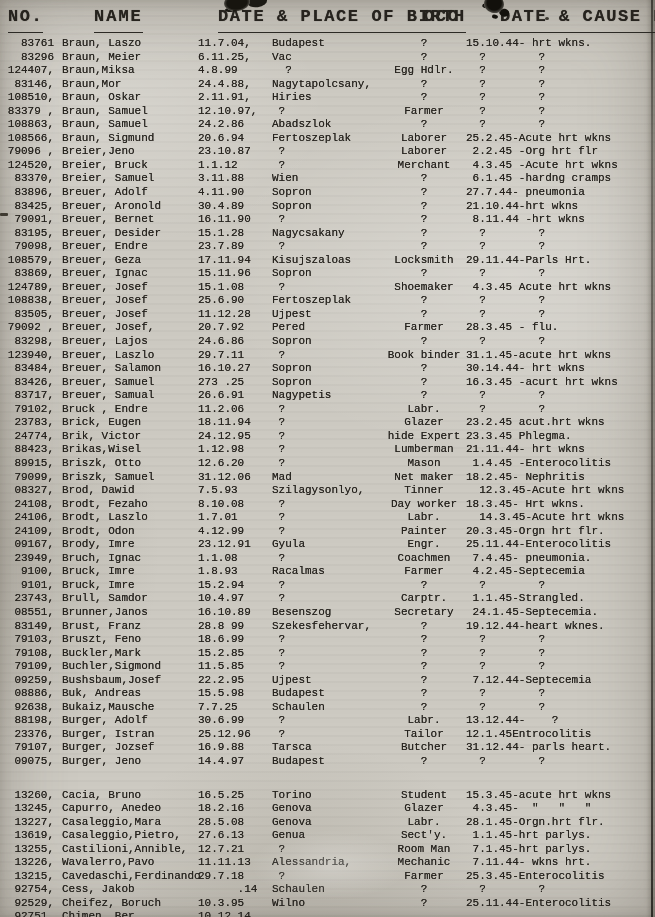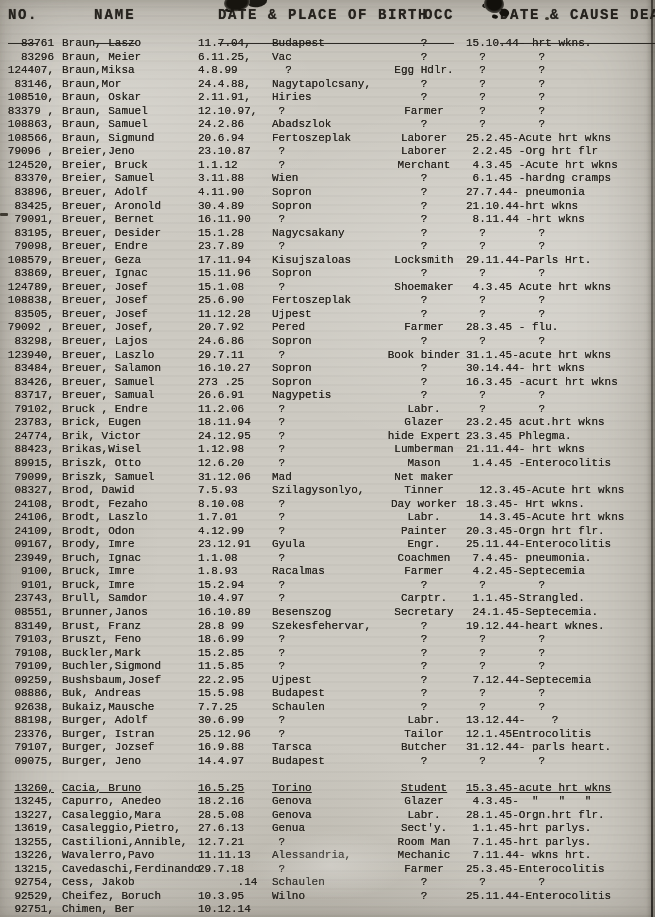--- a/index.html
+++ b/index.html
@@ -13,38 +13,38 @@
       radial-gradient(ellipse 300px 200px at 18% 12%, rgba(255,255,255,0.18), transparent 70%),
       radial-gradient(ellipse 260px 160px at 45% 93%, rgba(125,118,102,0.18), transparent 70%),
       radial-gradient(ellipse 200px 300px at 3% 60%, rgba(110,104,90,0.16), transparent 70%),
       repeating-linear-gradient(0deg, rgba(0,0,0,0.025) 0 2px, rgba(255,255,255,0.02) 2px 5px, transparent 5px 9px),
       #ccc9c1;
     box-shadow: inset 0 0 70px rgba(78,72,60,0.38), inset 0 0 12px rgba(78,72,60,0.25);
     color:#26231e;
   }
   
   .hdr{
-    position:absolute; top:7px; font-size:14px; font-weight:bold;
+    position:absolute; top:7px; font-size:17px; font-weight:bold;
     letter-spacing:1.6px; white-space:pre;
-    border-bottom:1.5px solid #2c2a25; padding-bottom:20px;
+    border-bottom:1.5px solid #2c2a25; padding-bottom:6px;
     text-shadow:0 0 0.7px rgba(30,28,24,0.8);
   }
   #h-no{left:8px;}
   #h-name{left:94px; letter-spacing:2px;text-align:center;}
   #h-birth{left:218px;}
   #h-occ{left:424px;}
   #h-death{left:468px;margin-left:32px;}
   
   #rows{position:absolute; top:37px; left:0; width:581px;}
   .row{
     display:flex; height:13.55px; line-height:13.5px;
     font-size:11px; white-space:pre;
     text-shadow:0 0 0.6px rgba(28,26,22,0.75);
   }
-  .row.gap{margin-top:13px;text-decoration:underline;}
+  .row.gap{margin-top:20px;}
   .c{display:block; flex:none; overflow:visible;}
   .c-no{width:54px; text-align:right; margin-right:8px;}
   .c-name{width:136px;}
   .c-bdate{width:72px;}
   .c-bplace{width:112px; padding-left:2px; box-sizing:border-box;}
   .c-occ{width:84px; text-align:center;}
   .c-death{flex:1 1 auto;}
   
   .blot{position:absolute; border-radius:50%;}
   #blot-a{
@@ -111,21 +111,21 @@
       <div class="row"><span class="c c-no">83298,</span><span class="c c-name">Breuer, Lajos</span><span class="c c-bdate">24.6.86</span><span class="c c-bplace">Sopron</span><span class="c c-occ">?</span><span class="c c-death">  ?        ?</span></div>
       <div class="row"><span class="c c-no">123940,</span><span class="c c-name">Breuer, Laszlo</span><span class="c c-bdate">29.7.11</span><span class="c c-bplace"> ?</span><span class="c c-occ">Book binder</span><span class="c c-death">31.1.45-acute hrt wkns</span></div>
       <div class="row"><span class="c c-no">83484,</span><span class="c c-name">Breuer, Salamon</span><span class="c c-bdate">16.10.27</span><span class="c c-bplace">Sopron</span><span class="c c-occ">?</span><span class="c c-death">30.14.44- hrt wkns</span></div>
       <div class="row"><span class="c c-no">83426,</span><span class="c c-name">Breuer, Samuel</span><span class="c c-bdate">273 .25</span><span class="c c-bplace">Sopron</span><span class="c c-occ">?</span><span class="c c-death">16.3.45 -acurt hrt wkns</span></div>
       <div class="row"><span class="c c-no">83717,</span><span class="c c-name">Breuer, Samual</span><span class="c c-bdate">26.6.91</span><span class="c c-bplace">Nagypetis</span><span class="c c-occ">?</span><span class="c c-death">  ?        ?</span></div>
       <div class="row"><span class="c c-no">79102,</span><span class="c c-name">Bruck , Endre</span><span class="c c-bdate">11.2.06</span><span class="c c-bplace"> ?</span><span class="c c-occ">Labr.</span><span class="c c-death">  ?        ?</span></div>
       <div class="row"><span class="c c-no">23783,</span><span class="c c-name">Brick, Eugen</span><span class="c c-bdate">18.11.94</span><span class="c c-bplace"> ?</span><span class="c c-occ">Glazer</span><span class="c c-death">23.2.45 acut.hrt wkns</span></div>
       <div class="row"><span class="c c-no">24774,</span><span class="c c-name">Brik, Victor</span><span class="c c-bdate">24.12.95</span><span class="c c-bplace"> ?</span><span class="c c-occ">hide Expert</span><span class="c c-death">23.3.45 Phlegma.</span></div>
       <div class="row"><span class="c c-no">88423,</span><span class="c c-name">Brikas,Wisel</span><span class="c c-bdate">1.12.98</span><span class="c c-bplace"> ?</span><span class="c c-occ">Lumberman</span><span class="c c-death">21.11.44- hrt wkns</span></div>
       <div class="row"><span class="c c-no">89915,</span><span class="c c-name">Briszk, Otto</span><span class="c c-bdate">12.6.20</span><span class="c c-bplace"> ?</span><span class="c c-occ">Mason</span><span class="c c-death"> 1.4.45 -Enterocolitis</span></div>
-      <div class="row"><span class="c c-no">79099,</span><span class="c c-name">Briszk, Samuel</span><span class="c c-bdate">31.12.06</span><span class="c c-bplace">Mad</span><span class="c c-occ">Net maker</span></div>
+      <div class="row"><span class="c c-no">79099,</span><span class="c c-name">Briszk, Samuel</span><span class="c c-bdate">31.12.06</span><span class="c c-bplace">Mad</span><span class="c c-occ">Net maker</span><span class="c c-death">18.2.45- Nephritis</span></div>
       <div class="row"><span class="c c-no">08327,</span><span class="c c-name">Brod, Dawid</span><span class="c c-bdate">7.5.93</span><span class="c c-bplace">Szilagysonlyo,</span><span class="c c-occ">Tinner</span><span class="c c-death">  12.3.45-Acute hrt wkns</span></div>
       <div class="row"><span class="c c-no">24108,</span><span class="c c-name">Brodt, Fezaho</span><span class="c c-bdate">8.10.08</span><span class="c c-bplace"> ?</span><span class="c c-occ">Day worker</span><span class="c c-death">18.3.45- Hrt wkns.</span></div>
       <div class="row"><span class="c c-no">24106,</span><span class="c c-name">Brodt, Laszlo</span><span class="c c-bdate">1.7.01</span><span class="c c-bplace"> ?</span><span class="c c-occ">Labr.</span><span class="c c-death">  14.3.45-Acute hrt wkns</span></div>
       <div class="row"><span class="c c-no">24109,</span><span class="c c-name">Brodt, Odon</span><span class="c c-bdate">4.12.99</span><span class="c c-bplace"> ?</span><span class="c c-occ">Painter</span><span class="c c-death">20.3.45-Orgn hrt flr.</span></div>
       <div class="row"><span class="c c-no">09167,</span><span class="c c-name">Brody, Imre</span><span class="c c-bdate">23.12.91</span><span class="c c-bplace">Gyula</span><span class="c c-occ">Engr.</span><span class="c c-death">25.11.44-Enterocolitis</span></div>
       <div class="row"><span class="c c-no">23949,</span><span class="c c-name">Bruch, Ignac</span><span class="c c-bdate">1.1.08</span><span class="c c-bplace"> ?</span><span class="c c-occ">Coachmen</span><span class="c c-death"> 7.4.45- pneumonia.</span></div>
       <div class="row"><span class="c c-no">9100,</span><span class="c c-name">Bruck, Imre</span><span class="c c-bdate">1.8.93</span><span class="c c-bplace">Racalmas</span><span class="c c-occ">Farmer</span><span class="c c-death"> 4.2.45-Septecemia</span></div>
       <div class="row"><span class="c c-no">9101,</span><span class="c c-name">Bruck, Imre</span><span class="c c-bdate">15.2.94</span><span class="c c-bplace"> ?</span><span class="c c-occ">?</span><span class="c c-death">  ?        ?</span></div>
       <div class="row"><span class="c c-no">23743,</span><span class="c c-name">Brull, Samdor</span><span class="c c-bdate">10.4.97</span><span class="c c-bplace"> ?</span><span class="c c-occ">Carptr.</span><span class="c c-death"> 1.1.45-Strangled.</span></div>
       <div class="row"><span class="c c-no">08551,</span><span class="c c-name">Brunner,Janos</span><span class="c c-bdate">16.10.89</span><span class="c c-bplace">Besenszog</span><span class="c c-occ">Secretary</span><span class="c c-death"> 24.1.45-Septecemia.</span></div>

